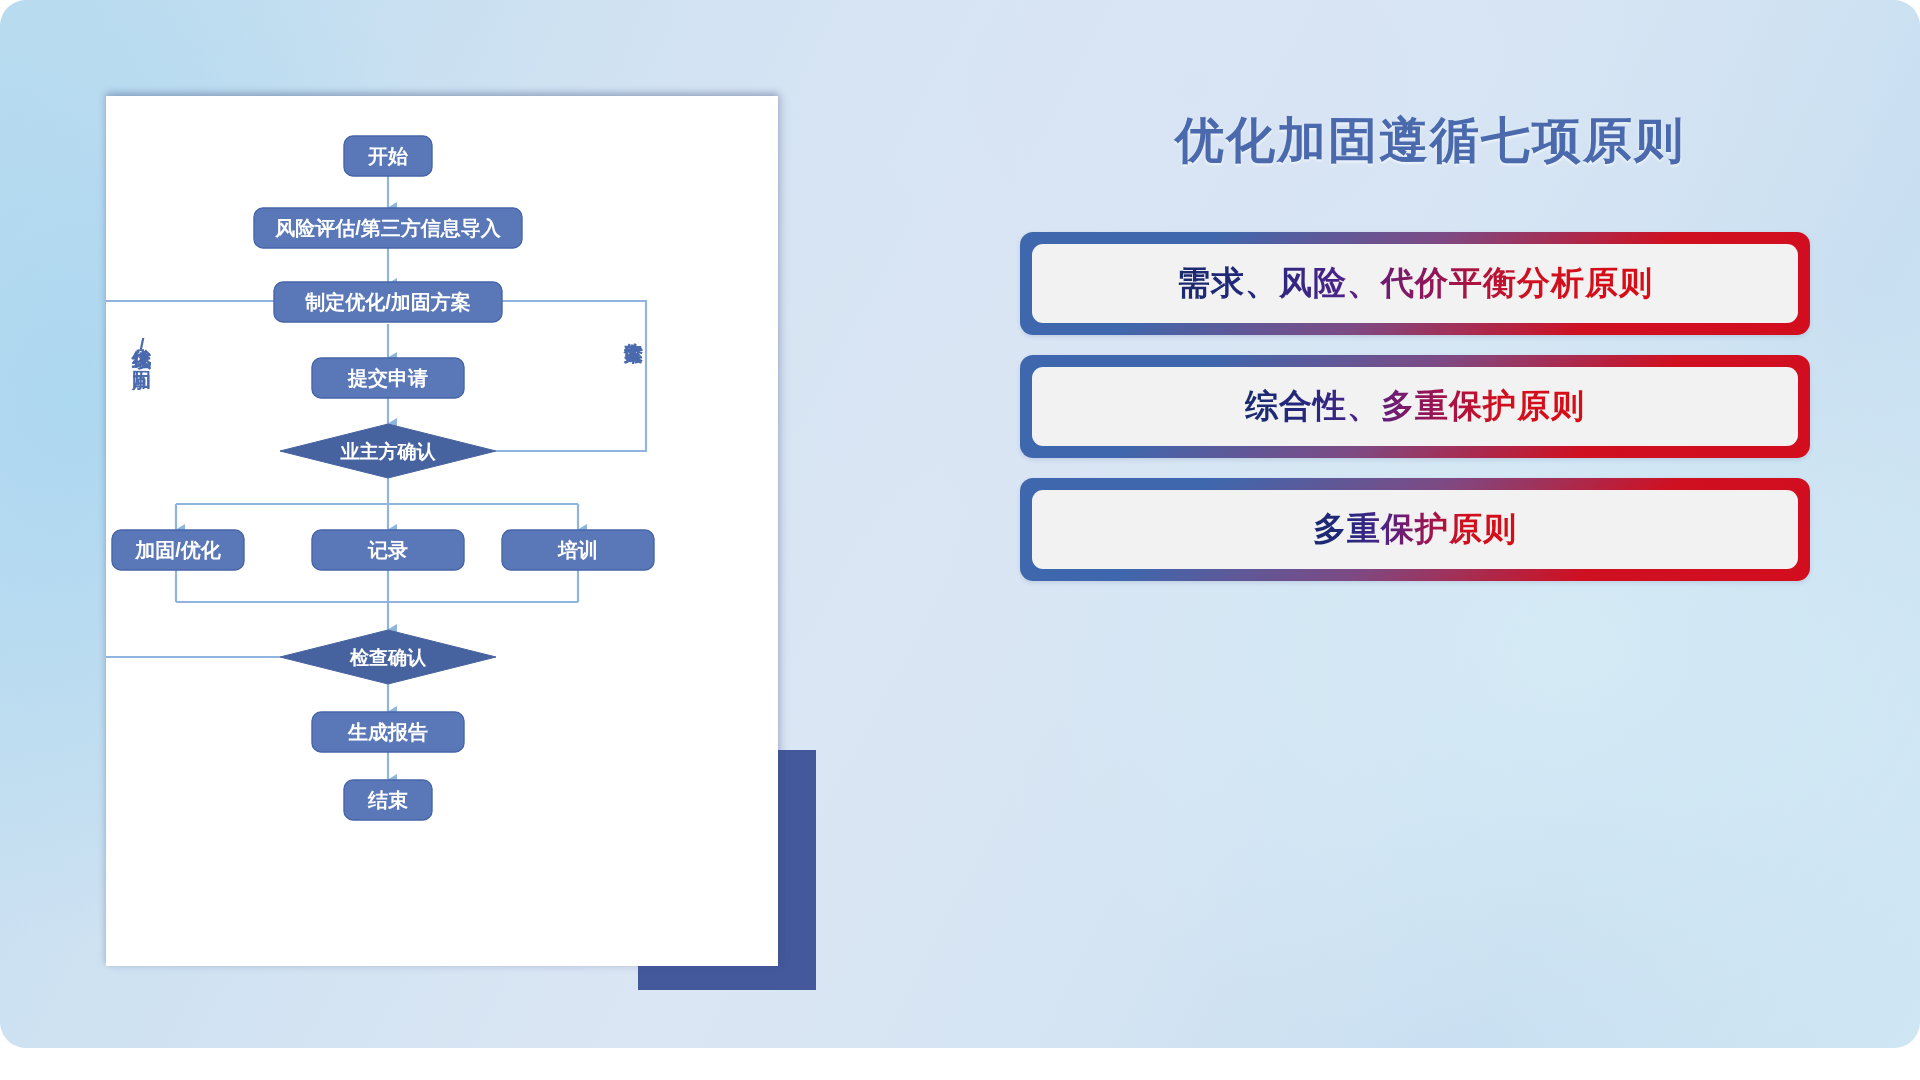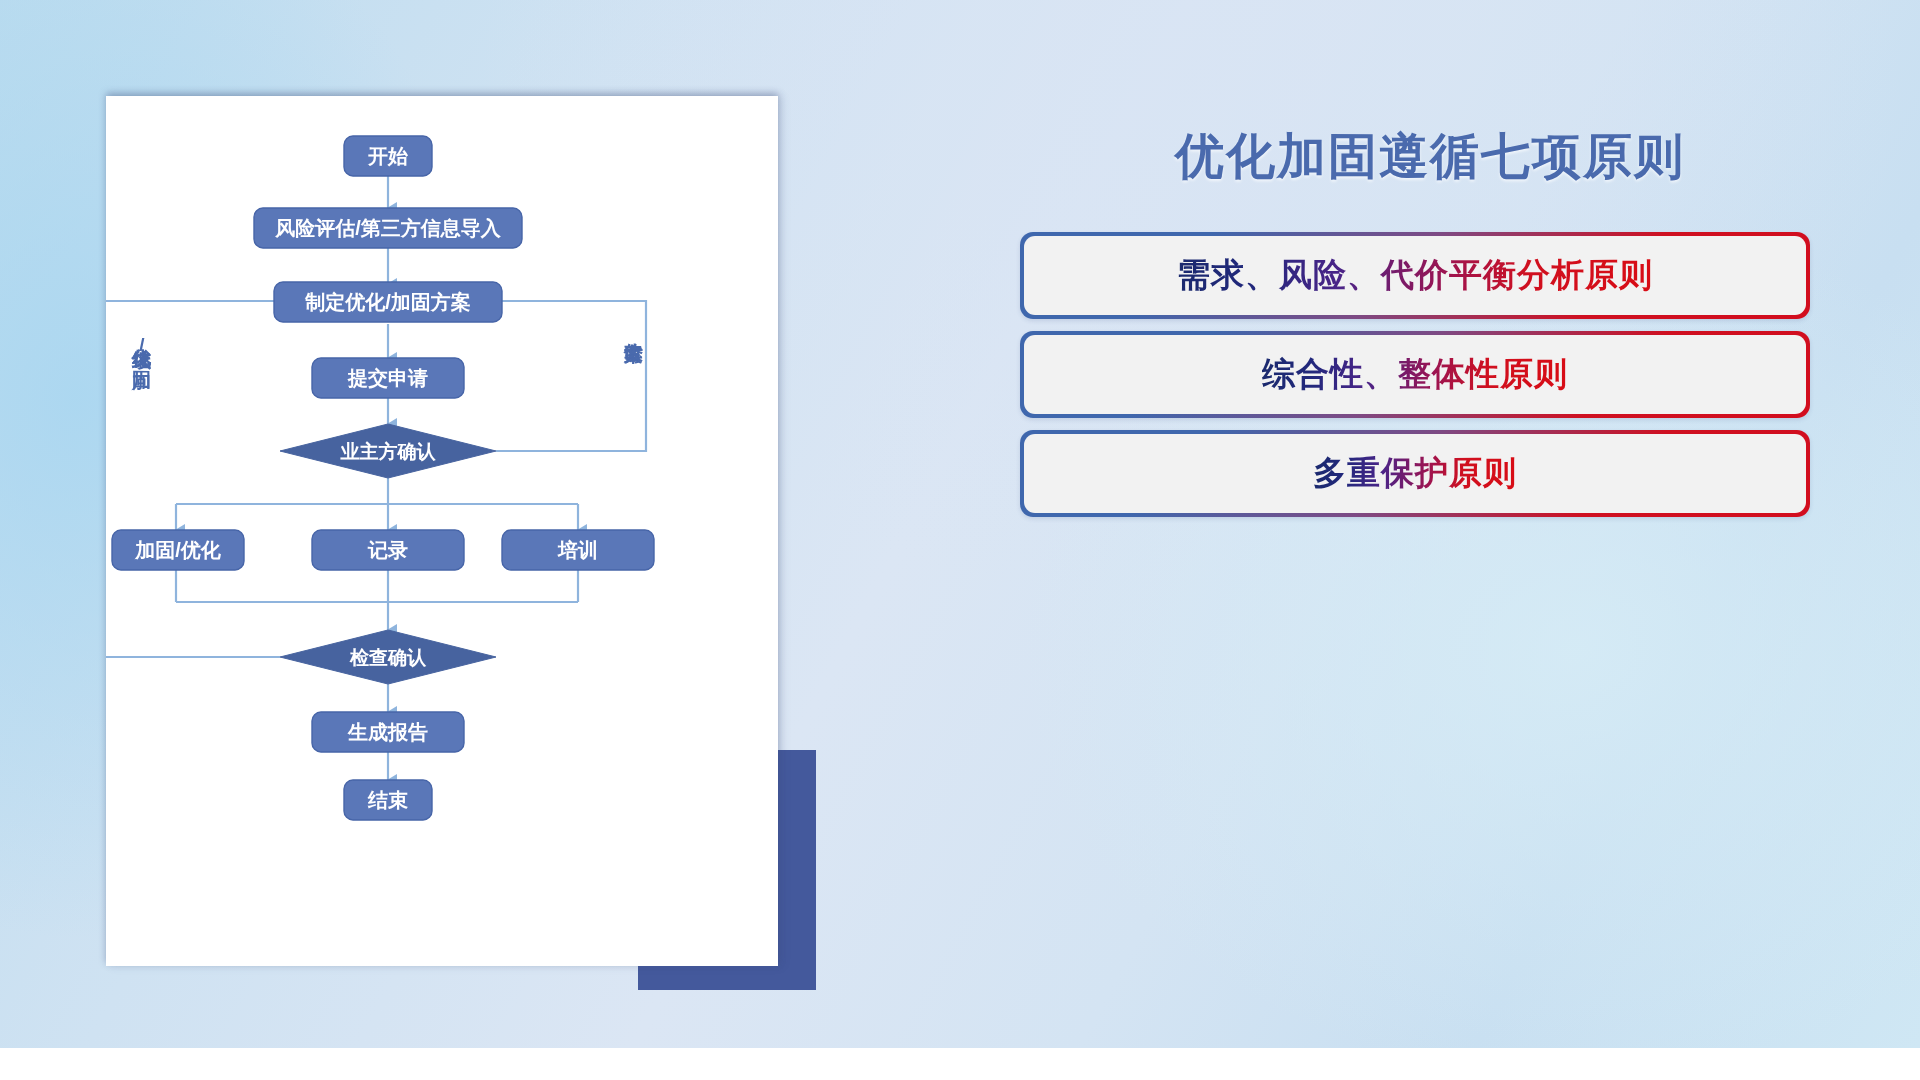--- a/index.html
+++ b/index.html
@@ -14,20 +14,21 @@
 
   #slide {
     position: relative;
     width: 1920px;
     height: 1048px;
     background:
       radial-gradient(ellipse 900px 700px at 82% 62%, rgba(214,236,246,0.85) 0%, rgba(214,236,246,0) 62%),
       radial-gradient(ellipse 700px 900px at 4% 38%, rgba(168,214,240,0.85) 0%, rgba(168,214,240,0) 60%),
       radial-gradient(ellipse 1100px 800px at 62% 8%, rgba(216,228,244,0.8) 0%, rgba(216,228,244,0) 65%),
       linear-gradient(118deg, #bcdcef 0%, #cfe2f2 26%, #dbe6f4 48%, #d4e4f3 66%, #c8dff1 82%, #cfe7f4 100%);
+    border-radius: 26px;
   }
 
   
   #left-panel {
     position: absolute;
     left: 0; top: 0;
     width: 880px; height: 1080px;
   }
 
   
@@ -56,44 +57,44 @@
   #right-panel {
     position: absolute;
     left: 1020px;
     top: 0;
     width: 820px;
     height: 1080px;
   }
 
   #deck-title {
     position: absolute;
-    left: 0; top: 124px;
+    left: 0; top: 108px;
     width: 820px;
     text-align: center;
     font-size: 49px;
     font-weight: bold;
     letter-spacing: 2px;
     color: #4a6aad;
     text-shadow: 0 2px 3px rgba(255,255,255,0.65);
     white-space: nowrap;
   }
 
   #principle-list {
     position: absolute;
     left: 0;
     top: 232px;
     width: 790px;
   }
 
   .principle-item {
     position: relative;
     height: 79px;
-    margin-bottom: 12px;
+    margin-bottom: 20px;
     border-radius: 13px;
-    padding: 4px;
+    padding: 12px;
     background: linear-gradient(135deg,
                 #3f67ad 0%, #3f67ad 22%,
                 #7d4a84 48%,
                 #cf1021 74%, #d20d1e 100%);
     box-shadow: 0 2px 4px rgba(70,90,140,0.16);
   }
 
   .principle-inner {
     width: 100%;
     height: 100%;
@@ -242,21 +243,21 @@
     <div id="principle-list">
 
       <div class="principle-item">
         <div class="principle-inner">
           <span class="principle-label">需求、风险、代价平衡分析原则</span>
         </div>
       </div>
 
       <div class="principle-item">
         <div class="principle-inner">
-          <span class="principle-label">综合性、整体性原则</span>
+          <span class="principle-label">综合性、多重保护原则</span>
         </div>
       </div>
 
 
       <div class="principle-item">
         <div class="principle-inner">
           <span class="principle-label">多重保护原则</span>
         </div>
       </div>
 

